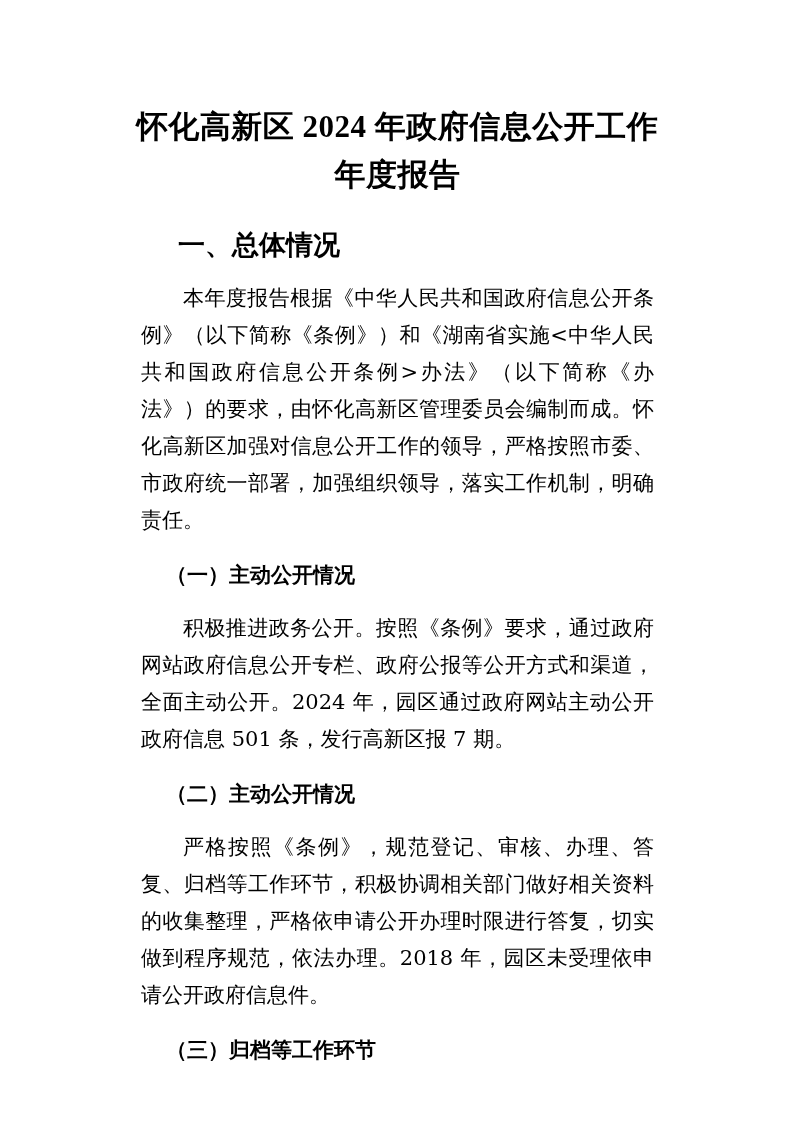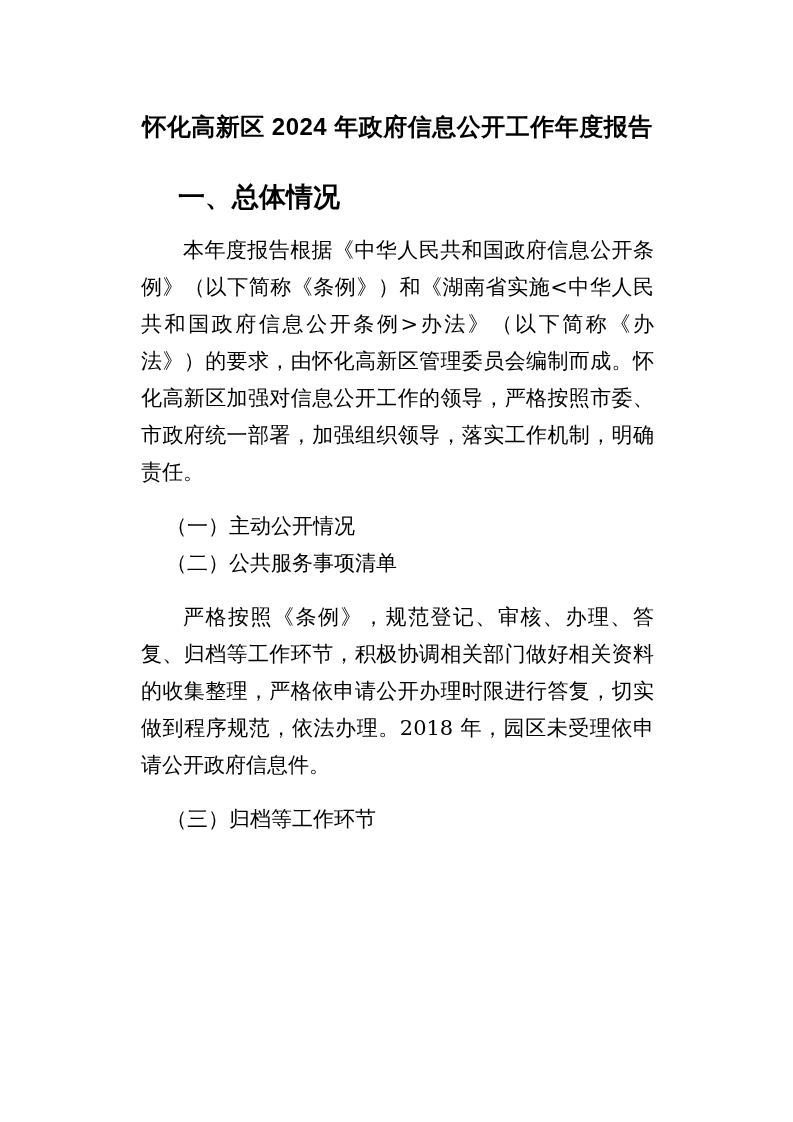--- a/index.html
+++ b/index.html
@@ -13,56 +13,57 @@
     height: 1122px;
     background: #ffffff;
     box-sizing: border-box;
     padding: 103px 122px 0 124px;
     color: #000000;
     font-family: "DejaVu Serif", "Liberation Serif", serif;
     overflow: hidden;
   }
   .doc-title {
     margin: 0;
-    font-size: 24px;
+    font-size: 31px;
     font-weight: bold;
     line-height: 48px;
     text-align: center;
     letter-spacing: 0.5px;
-    font-family: Liberation Sans, sans-serif;
+    font-family: Liberation Serif, serif;
   }
   .doc-body {
     margin-top: 27px;
     font-size: 21px;
     line-height: 37px;
     text-align: justify;
   }
   .sec-heading {
     text-indent: 2em;
     margin: 0;
   }
   .sec-heading.level1 {
     font-weight: bold;
     font-family: "DejaVu Sans", "Liberation Sans", sans-serif;
     font-size: 27px;
   }
   .sec-heading.level2 {
-    font-weight: normal;
+    font-weight: bold;
   }
   .para {
     margin: 17px;
     text-indent: 2em;
   }
 </style>
 </head>
 <body>
 
 <div class="page">
   <h1 class="doc-title">怀化高新区 2024 年政府信息公开工作年度报告</h1>
   <div class="doc-body" id="doc-body">
       <div class="sec-heading level1">一、总体情况</div>
       <p class="para">本年度报告根据《中华人民共和国政府信息公开条例》（以下简称《条例》）和《湖南省实施&lt;中华人民共和国政府信息公开条例&gt;办法》（以下简称《办法》）的要求，由怀化高新区管理委员会编制而成。怀化高新区加强对信息公开工作的领导，严格按照市委、市政府统一部署，加强组织领导，落实工作机制，明确责任。</p>
       <div class="sec-heading level2">（一）主动公开情况</div>
-      <div class="sec-heading level2">（二）公共服务事项清单</div>
+      <p class="para">积极推进政务公开。按照《条例》要求，通过政府网站政府信息公开专栏、政府公报等公开方式和渠道，全面主动公开。2024 年，园区通过政府网站主动公开政府信息 501 条，发行高新区报 7 期。</p>
+      <div class="sec-heading level2">（二）主动公开情况</div>
       <p class="para">严格按照《条例》，规范登记、审核、办理、答复、归档等工作环节，积极协调相关部门做好相关资料的收集整理，严格依申请公开办理时限进行答复，切实做到程序规范，依法办理。2018 年，园区未受理依申请公开政府信息件。</p>
       <div class="sec-heading level2">（三）归档等工作环节</div>
     </div>
 </div>
 
 </body></html>

